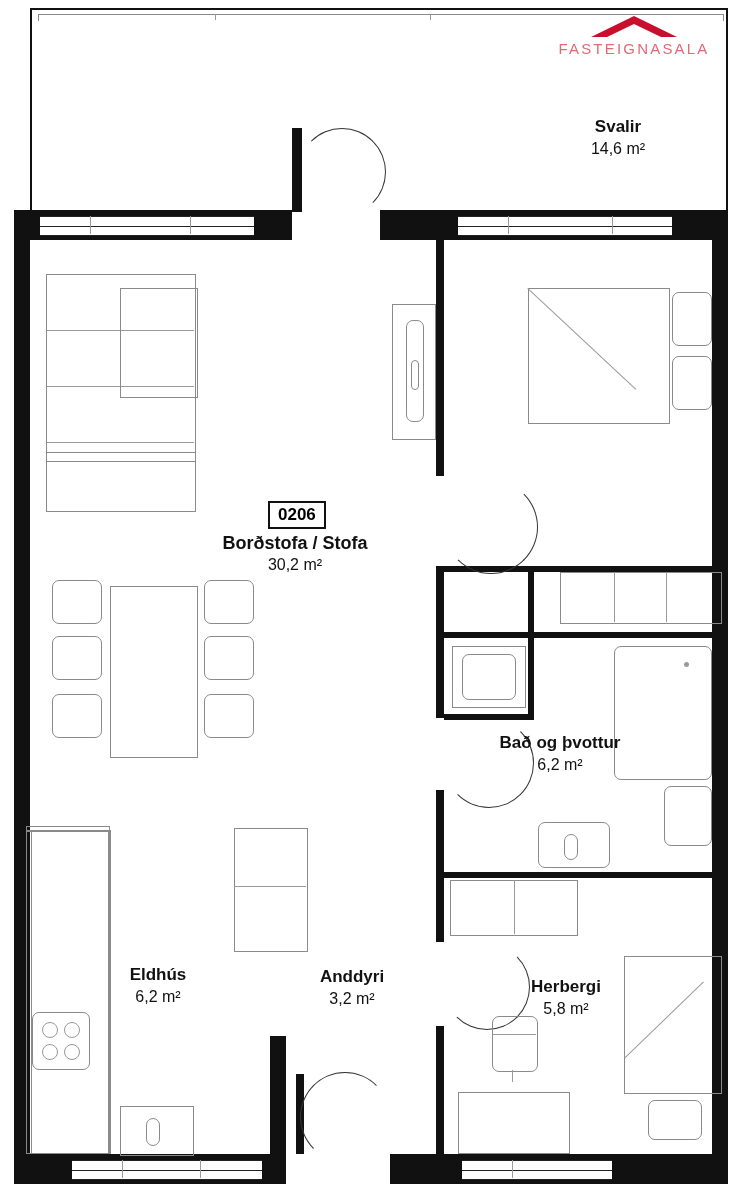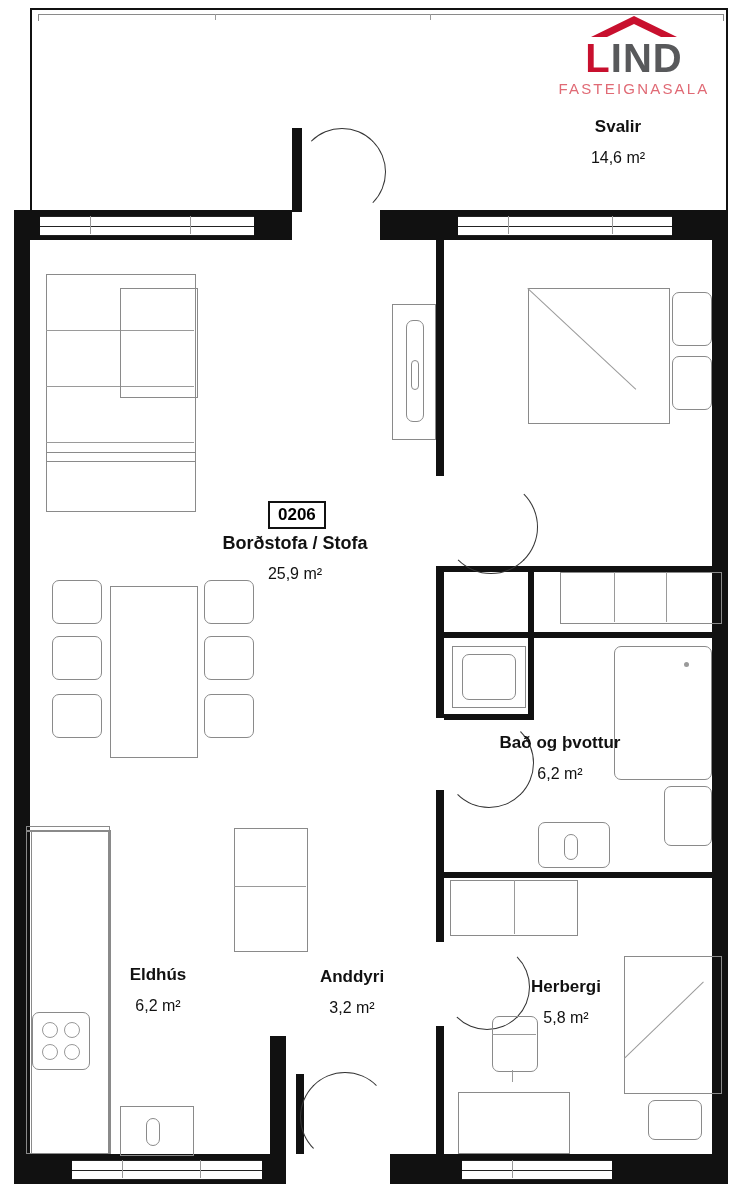--- a/index.html
+++ b/index.html
@@ -10,21 +10,21 @@
   .logo{position:absolute;right:26px;top:16px;width:180px;text-align:center;}
   .logo .roof{position:relative;height:22px;}
   .logo .roof svg{display:block;margin:0 auto;}
   .logo .word{font-size:40px;font-weight:bold;letter-spacing:1px;line-height:40px;color:#58595b;}
   .logo .word .l{color:#c8102e;}
   .logo .sub{font-size:15px;letter-spacing:2.2px;color:#e06a75;margin-top:2px;}
 
   
   .label{position:absolute;text-align:center;color:#111;}
   .label .name{font-size:17px;font-weight:bold;line-height:22px;white-space:nowrap;}
-  .label .area{font-size:16px;line-height:21px;margin-top:9px;}
+  .label .area{font-size:16px;line-height:21px;}
   .label.big .name{font-size:18px;}
   .unit-no{position:absolute;border:2px solid #111;padding:2px 8px;font-size:17px;font-weight:bold;background:#fff;}
 
   
   .wall{position:absolute;background:#111;}
   .thin{position:absolute;background:#111;}
   .gray{position:absolute;border:1px solid #8a8a8a;}
 
   
   .win{position:absolute;background:#fff;border-top:1px solid #222;border-bottom:1px solid #222;}
@@ -37,23 +37,20 @@
 </head>
 <body>
 
 <div id="page">
 
   <div class="logo">
     <div class="roof">
       <svg width="86" height="22" viewBox="0 0 86 22">
         <path d="M43 0 L86 21 L70 21 L43 8 L16 21 L0 21 Z" fill="#c8102e"></path>
       </svg>
-    </div>
-    <div class="word">
-      <span class="l">L</span><span>IND</span>
     </div>
     <div class="sub">FASTEIGNASALA</div>
   </div>
 
   <div class="thin" style="left:30px;top:8px;width:698px;height:2px;"></div>
   <div class="thin" style="left:30px;top:8px;width:2px;height:212px;"></div>
   <div class="thin" style="left:726px;top:8px;width:2px;height:212px;"></div>
   <div class="gray" style="left:38px;top:14px;width:684px;height:6px;border-bottom:none;"></div>
   <div class="hair" style="left:215px;top:14px;width:1px;height:6px;"></div>
   <div class="hair" style="left:430px;top:14px;width:1px;height:6px;"></div>
@@ -173,21 +170,21 @@
     <div class="area">14,6 m²</div>
   </div>
 
   <div class="label" style="left:478px;top:346px;width:230px;">
   </div>
 
   <div class="unit-no" style="left:268px;top:501px;">0206</div>
 
   <div class="label big" style="left:180px;top:532px;width:230px;">
     <div class="name">Borðstofa / Stofa</div>
-    <div class="area">25,9 m²</div>
+    <div class="area">30,2 m²</div>
   </div>
 
   <div class="label" style="left:452px;top:732px;width:216px;">
     <div class="name">Bað og þvottur</div>
     <div class="area">6,2 m²</div>
   </div>
 
   <div class="label" style="left:88px;top:964px;width:140px;">
     <div class="name">Eldhús</div>
     <div class="area">6,2 m²</div>

